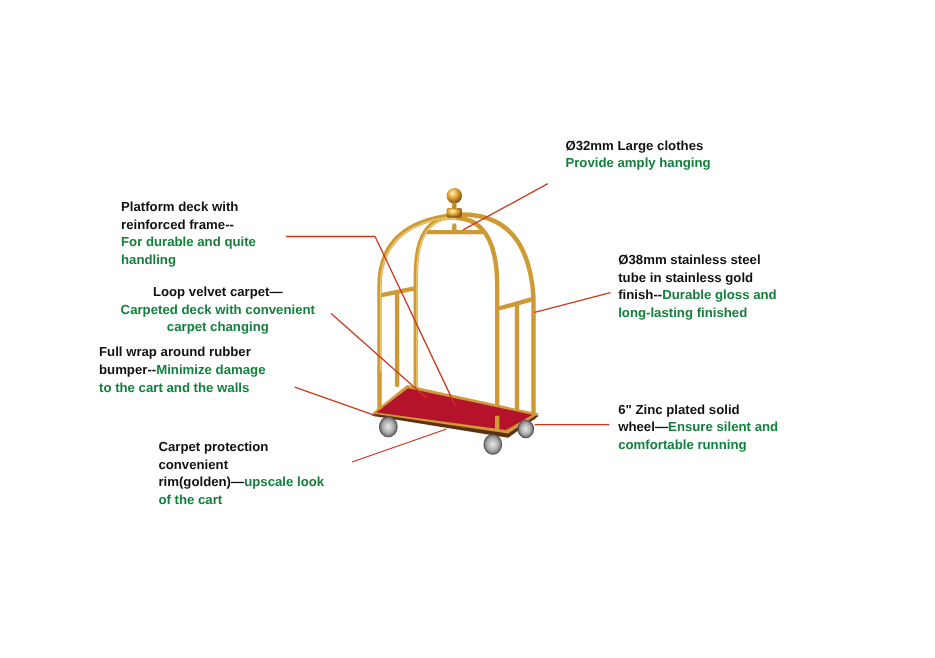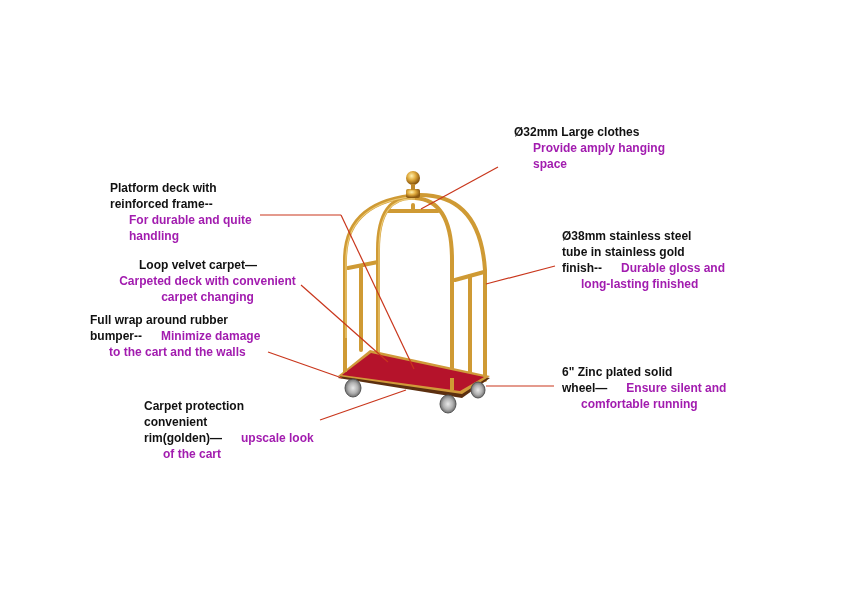--- a/index.html
+++ b/index.html
@@ -1,19 +1,19 @@
 <!DOCTYPE html>
 <html><head>
   <meta charset="utf-8">
   <style>
     html, body { margin: 0; padding: 0; background: #ffffff; }
     body { width: 850px; height: 598px; position: relative; overflow: hidden;
       font-family: "Liberation Sans", "DejaVu Sans", sans-serif; }
     .label { position: absolute; font-size: 12px; font-weight: bold; line-height: 16px; color: #111111; }
-    .label .red { color: #a21caf; margin-left: 19px; }
+    .label .red { color: #15803d; }
     .center { text-align: center; }
     svg { position: absolute; left: 0; top: 0; }
   </style>
 </head>
 <body>
 
 <svg width="850" height="598" viewBox="0 0 850 598">
   <defs>
     <linearGradient id="goldg" x1="0" x2="1">
       <stop offset="0" stop-color="#a8741c"></stop>
@@ -80,21 +80,20 @@
     <line x1="268" y1="352" x2="342" y2="378"></line>
     <line x1="320" y1="420" x2="406" y2="390"></line>
     <line x1="486" y1="284" x2="555" y2="266"></line>
     <line x1="486" y1="386" x2="554" y2="386"></line>
   </g>
 </svg>
 
 <div class="label" style="left:514px; top:124px;">
   <div>Ø32mm Large clothes</div>
   <div class="red">Provide amply hanging</div>
-  <div class="red">space</div>
 </div>
 
 <div class="label" style="left:110px; top:180px;">
   <div>Platform deck with</div>
   <div>reinforced frame--</div>
   <div class="red">For durable and quite</div>
   <div class="red">handling</div>
 </div>
 
 <div class="label center" style="left:96px; top:257px; width:204px;">

